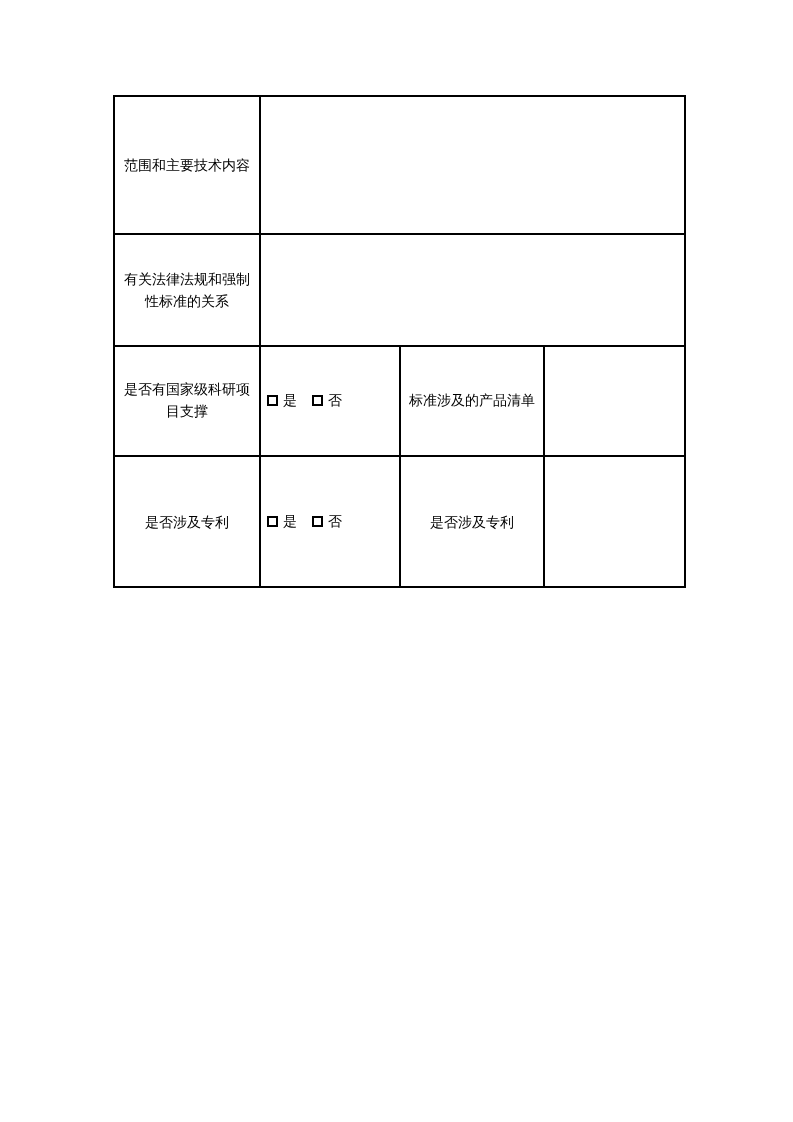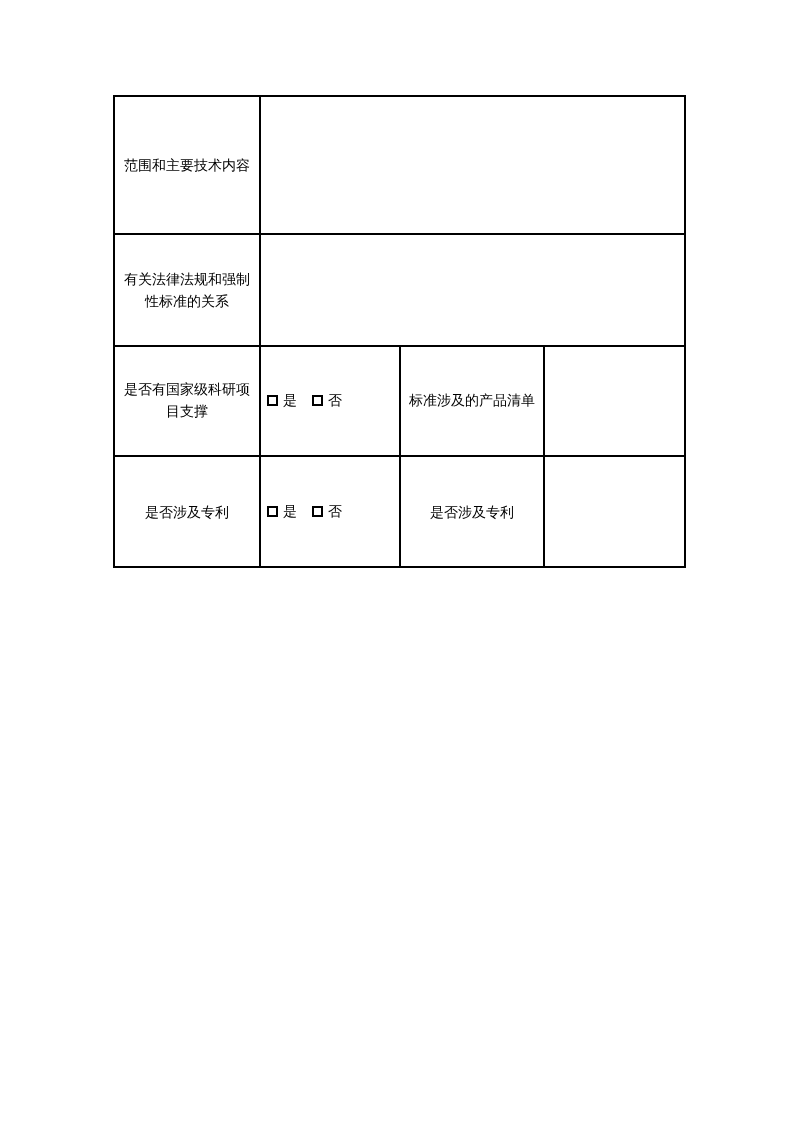--- a/index.html
+++ b/index.html
@@ -47,21 +47,21 @@
     margin-right: 5px;
   }
   .cb-text { display: inline-block; }
   .opt-gap { display: inline-block; width: 15px; }
 
   tr.r1 { height: 138px; }
   tr.r2 { height: 133px; }
   tr.r3 { height: 112px; margin-left: 24px; }
   tr.r4 { height: 134px; }
   tr.r5 { height: 110px; font-family: Liberation Mono, monospace; }
-  tr.r6 { height: 111px; }
+  tr.r6 { height: 131px; }
 </style>
 </head>
 <body>
 
 <table class="form-table">
   <colgroup>
     <col style="width:146px">
     <col style="width:140px">
     <col style="width:144px">
     <col style="width:141px">

